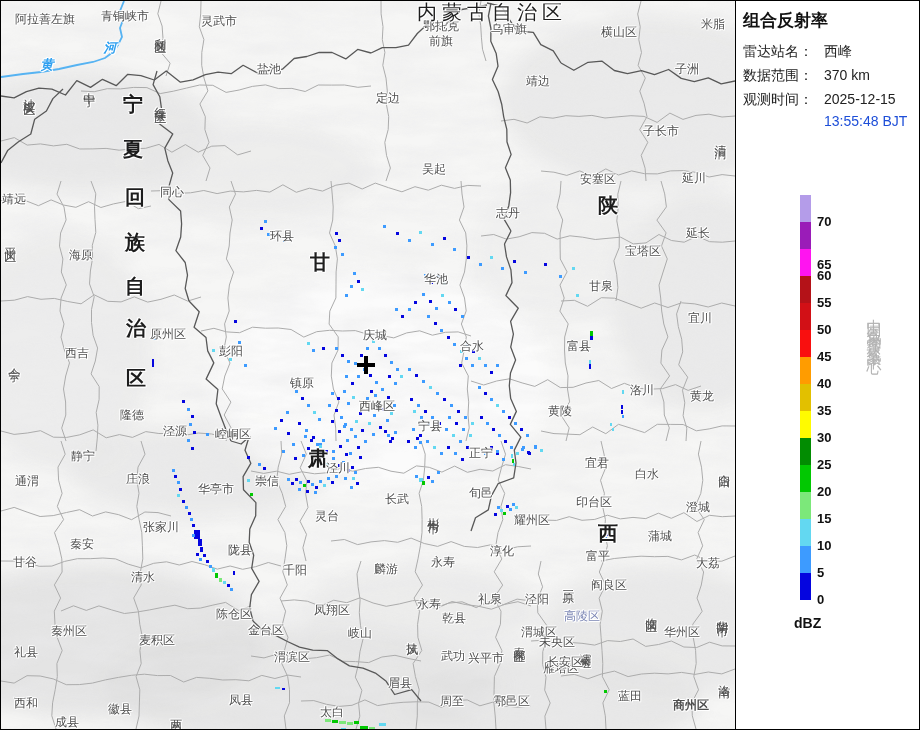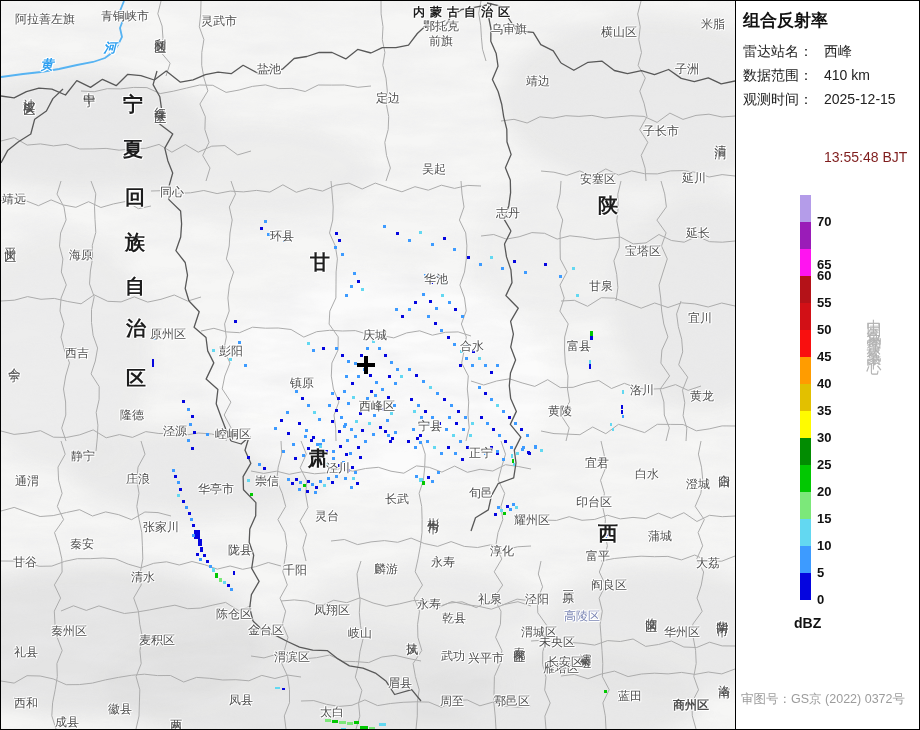--- a/index.html
+++ b/index.html
@@ -8,32 +8,32 @@
   
   #map{position:absolute;left:0;top:0;width:734px;height:728px;border-right:1px solid #000;
        background:#f6f6f5;overflow:hidden;}
   #terrain-svg{position:absolute;left:0;top:0;z-index:1;}
   .dot{position:absolute;z-index:20;}
   .map-label{position:absolute;transform:translate(-50%,-50%);z-index:30;font-size:12px;color:#4f4f4f;
        white-space:nowrap;line-height:1.05;
        text-shadow:1px 0 0 #fff,-1px 0 0 #fff,0 1px 0 #fff,0 -1px 0 #fff,1px 1px 0 #fff,-1px -1px 0 #fff;}
   .map-label.v{writing-mode:vertical-rl;text-orientation:upright;letter-spacing:2px;}
   .map-label.xl{font-size:20px;font-weight:700;color:#1d1d1d;}
-  .map-label.imb{font-size:12px;font-weight:700;color:#1d1d1d;letter-spacing:5px;}
+  .map-label.imb{font-size:20px;font-weight:400;color:#1d1d1d;letter-spacing:5px;margin-left:28px;}
   .map-label.river{color:#2d9ff0;font-style:italic;font-weight:700;font-size:13px;}
   .map-label.bg{color:#7d87b5;}
   #station-cross{position:absolute;z-index:40;}
   #station-cross .h{position:absolute;left:-9px;top:-2px;width:18px;height:4px;background:#000;}
   #station-cross .vv{position:absolute;left:-2px;top:-9px;width:4px;height:18px;background:#000;}
   
   #panel{position:absolute;left:735px;top:0;width:183px;height:728px;background:#fff;}
   #panel .title{position:absolute;left:7px;top:8px;font-size:17px;font-weight:700;color:#111;}
   .fld{position:absolute;left:7px;font-size:14px;color:#222;}
   .fld .val{position:absolute;left:81px;white-space:nowrap;}
-  .time2{position:absolute;left:88px;font-size:14px;color:#7f1d1d;white-space:nowrap;margin-top:36px;}
+  .time2{position:absolute;left:88px;font-size:14px;color:#1d4ed8;white-space:nowrap;}
   #legend{position:absolute;left:64px;top:194px;width:70px;z-index:5;}
   #legend .seg{width:11px;height:27px;}
   #legend .tick{position:absolute;left:17px;font-size:13px;font-weight:600;color:#111;}
   #dbz{position:absolute;left:58px;top:614px;font-size:14px;font-weight:700;color:#111;}
   #watermark{position:absolute;left:128px;top:306px;writing-mode:vertical-rl;text-orientation:upright;
        font-size:15px;letter-spacing:4px;color:#b3b3b3;}
   #approval{position:absolute;right:14px;top:690px;font-size:12.5px;color:#9c9c9c;white-space:nowrap;}
 </style>
 </head>
 <body>
@@ -564,21 +564,21 @@
         <div class="map-label" style="left: 66px; top: 721px;">成县</div>
         <div class="map-label" style="left: 119px; top: 708px;">徽县</div>
         <div class="map-label v" style="left: 175px; top: 711px;">两当</div>
         <div class="map-label" style="left: 240px; top: 699px;">凤县</div>
         <div class="map-label" style="left: 399px; top: 682px;">眉县</div>
         <div class="map-label" style="left: 331px; top: 711px;">太白</div>
         <div class="map-label" style="left: 451px; top: 700px;">周至</div>
         <div class="map-label" style="left: 511px; top: 700px;">鄠邑区</div>
         <div class="map-label" style="left: 596px; top: 462px;">宜君</div>
         <div class="map-label" style="left: 646px; top: 473px;">白水</div>
-        <div class="map-label" style="left: 697px; top: 483px;">澄城</div>
+        <div class="map-label" style="left: 697px; top: 506px;">澄城</div>
         <div class="map-label v" style="left: 723px; top: 466px;">合阳</div>
         <div class="map-label" style="left: 593px; top: 501px;">印台区</div>
         <div class="map-label" style="left: 531px; top: 519px;">耀州区</div>
         <div class="map-label" style="left: 659px; top: 535px;">蒲城</div>
         <div class="map-label" style="left: 597px; top: 555px;">富平</div>
         <div class="map-label" style="left: 707px; top: 562px;">大荔</div>
         <div class="map-label v" style="left: 567px; top: 582px;">三原</div>
         <div class="map-label" style="left: 608px; top: 584px;">阎良区</div>
         <div class="map-label" style="left: 536px; top: 598px;">泾阳</div>
         <div class="map-label v" style="left: 650px; top: 610px;">临渭区</div>
@@ -616,21 +616,21 @@
 
   <div id="panel">
     <div class="title">组合反射率</div>
 
     <div class="fld" style="top:42px">
       <span>雷达站名：</span>
       <span class="val">西峰</span>
     </div>
     <div class="fld" style="top:66px">
       <span>数据范围：</span>
-      <span class="val">410 km</span>
+      <span class="val">370 km</span>
     </div>
     <div class="fld" style="top:90px">
       <span>观测时间：</span>
       <span class="val">2025-12-15</span>
     </div>
     <div class="time2" style="top:112px">13:55:48 BJT</div>
 
     <div id="legend">
         <div class="seg" style="background: rgb(180, 156, 233);"></div>
         <span class="tick" style="top: 19px;">70</span>
@@ -659,15 +659,14 @@
         <div class="seg" style="background: rgb(99, 216, 241);"></div>
         <span class="tick" style="top: 343px;">10</span>
         <div class="seg" style="background: rgb(61, 155, 255);"></div>
         <span class="tick" style="top: 370px;">5</span>
         <div class="seg" style="background: rgb(5, 5, 223);"></div>
         <span class="tick" style="top: 397px;">0</span>
       </div>
     <div id="dbz">dBZ</div>
 
     <div id="watermark">中国气象局雷达气象中心</div>
-    <div id="approval">审图号：GS京 (2022) 0372号</div>
   </div>
 </div>
 
 </body></html>

